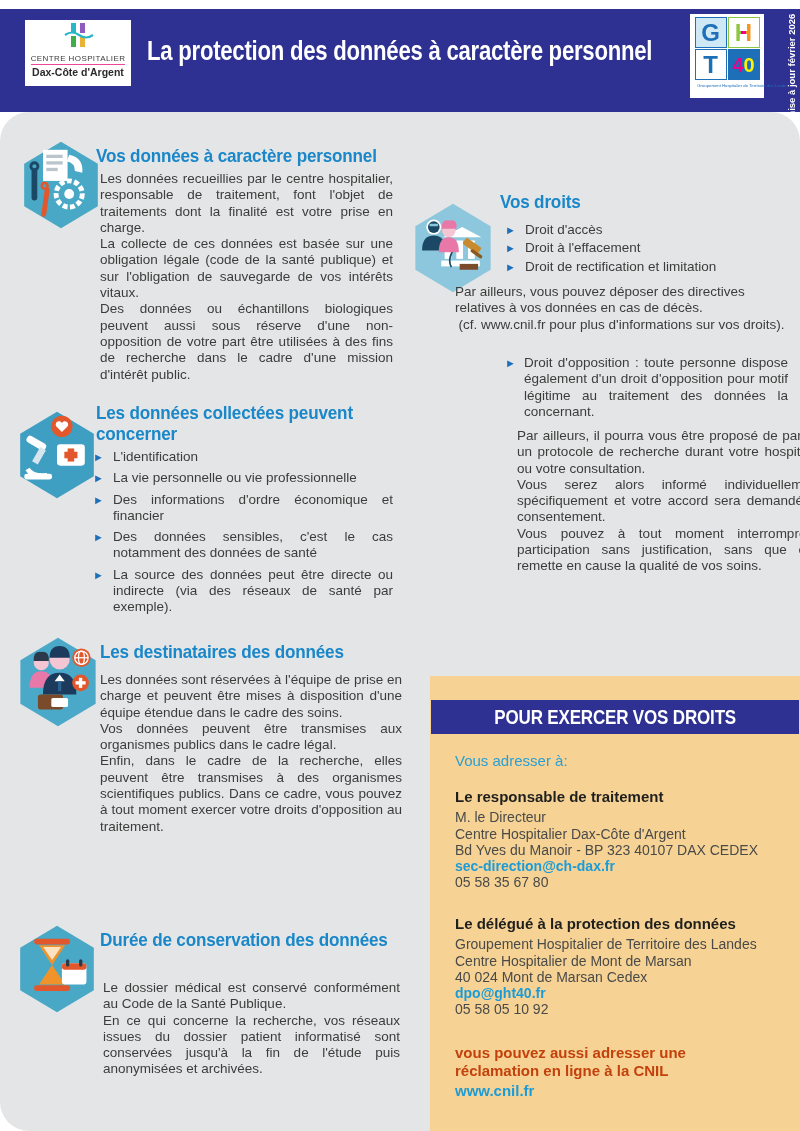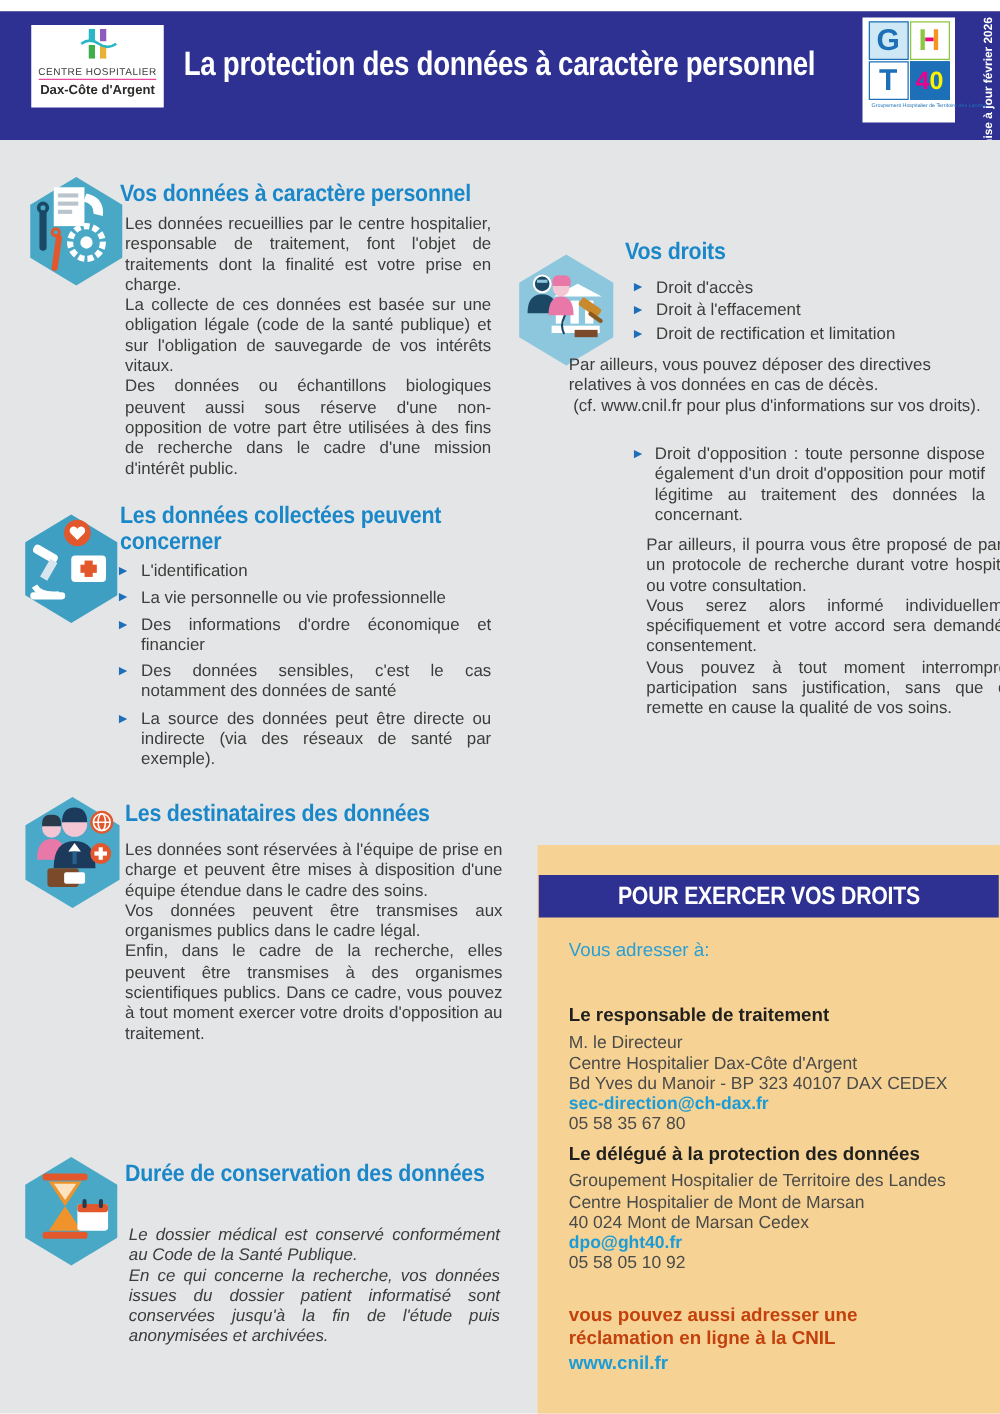--- a/index.html
+++ b/index.html
@@ -25,21 +25,21 @@
   .cell-h span{background:linear-gradient(90deg,#8dc63f 0%,#8dc63f 33%,#ec008c 33%,#ec008c 66%,#f7941d 66%);
                -webkit-background-clip:text;background-clip:text;color:transparent;}
   .cell-t{background:#fff;color:#1d70b7;border:1px solid #1d70b7;}
   .cell-40{background:#1d70b7;border:1px solid #1d70b7;font-size:20px;}
   .cell-40 .d4{color:#ec008c;} .cell-40 .d0{color:#fff200;}
   .ght-caption{font-size:5px;color:#1d70b7;text-align:center;margin-top:2px;transform:scale(.85);white-space:nowrap;}
   .update-note{position:absolute;left:731px;top:52px;width:120px;transform:rotate(-90deg);
                transform-origin:center;color:#fff;font-size:9.5px;font-weight:bold;text-align:center;}
 
   
-  .content{position:absolute;left:0;top:112px;width:800px;height:1019px;background:#e4e5e7;}
+  .content{position:absolute;left:0;top:112px;width:800px;height:1019px;background:#e4e5e7;border-radius:29px;}
   .abs{position:absolute;}
   .sec-title{margin:0;color:#1a87c8;font-weight:bold;font-size:19px;line-height:21px;
              transform:scaleX(.9);transform-origin:left top;white-space:nowrap;letter-spacing:-.2px;}
   .sec-title.wrap{white-space:normal;}
   .body-txt{font-size:13.5px;line-height:16.3px;color:#3c3c3b;}
   .body-txt p{margin:0;text-align:justify;}
   .hex-icon{position:absolute;}
   .blist{list-style:none;margin:0;padding:0;}
   .blist li{display:flex;margin-bottom:5px;font-size:13.5px;line-height:16.3px;}
   .blist .arrow{color:#1d6fba;font-size:11px;line-height:16px;margin-right:9px;flex:0 0 auto;}
@@ -238,32 +238,32 @@
       <rect x="22" y="75" width="44" height="7" rx="3" fill="#e2572b"></rect>
       <polygon points="28,26 60,26 44,50" fill="#f0932b"></polygon>
       <polygon points="28,74 60,74 44,50" fill="#f0932b"></polygon>
       <polygon points="33,28 55,28 44,44" fill="#fde3c0"></polygon>
       <rect x="56" y="48" width="30" height="26" rx="3" fill="#fff"></rect>
       <rect x="56" y="48" width="30" height="8" rx="3" fill="#e2572b"></rect>
       <rect x="61" y="43" width="4" height="9" rx="2" fill="#2b3a4a"></rect>
       <rect x="77" y="43" width="4" height="9" rx="2" fill="#2b3a4a"></rect>
     </svg>
     <h2 class="sec-title abs" style="left:100px;top:817px;">Durée de conservation des données</h2>
-    <div class="body-txt abs" style="left:103px;top:868px;width:297px;font-style:italic;">
+    <div class="body-txt abs" style="left:103px;top:868px;width:297px;">
       <p>Le dossier médical est conservé conformément au Code de la Santé Publique.</p>
-      <p>En ce qui concerne la recherche, vos données issues du dossier patient informatisé sont conservées jusqu'à la fin de l'étude puis anonymisées et archivées.</p>
+      <p>En ce qui concerne la recherche, vos réseaux issues du dossier patient informatisé sont conservées jusqu'à la fin de l'étude puis anonymisées et archivées.</p>
     </div>
 
     <div class="exercise-box">
       <div class="ex-banner">
         <h2>POUR EXERCER VOS DROITS</h2>
       </div>
       <div class="ex-intro">Vous adresser à:</div>
 
-      <div class="ex-block" style="top:113px;width:330px;margin-top:16px;">
+      <div class="ex-block" style="top:113px;width:330px;">
         <p class="ex-heading">Le responsable de traitement</p>
         <div>M. le Directeur</div>
         <div>Centre Hospitalier Dax-Côte d'Argent</div>
         <div>Bd Yves du Manoir - BP 323 40107 DAX CEDEX</div>
         <a href="#" class="ex-link">sec-direction@ch-dax.fr</a>
         <div>05 58 35 67 80</div>
       </div>
 
       <div class="ex-block" style="top:240px;width:335px;">
         <p class="ex-heading">Le délégué à la protection des données</p>

